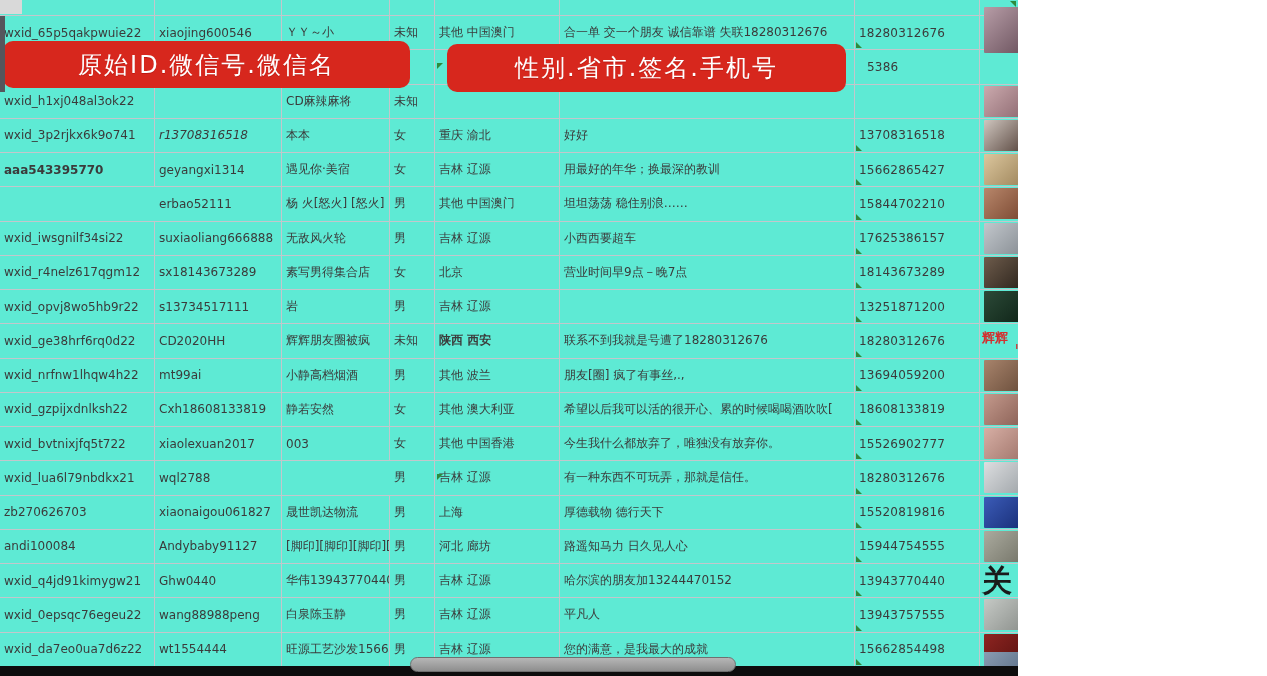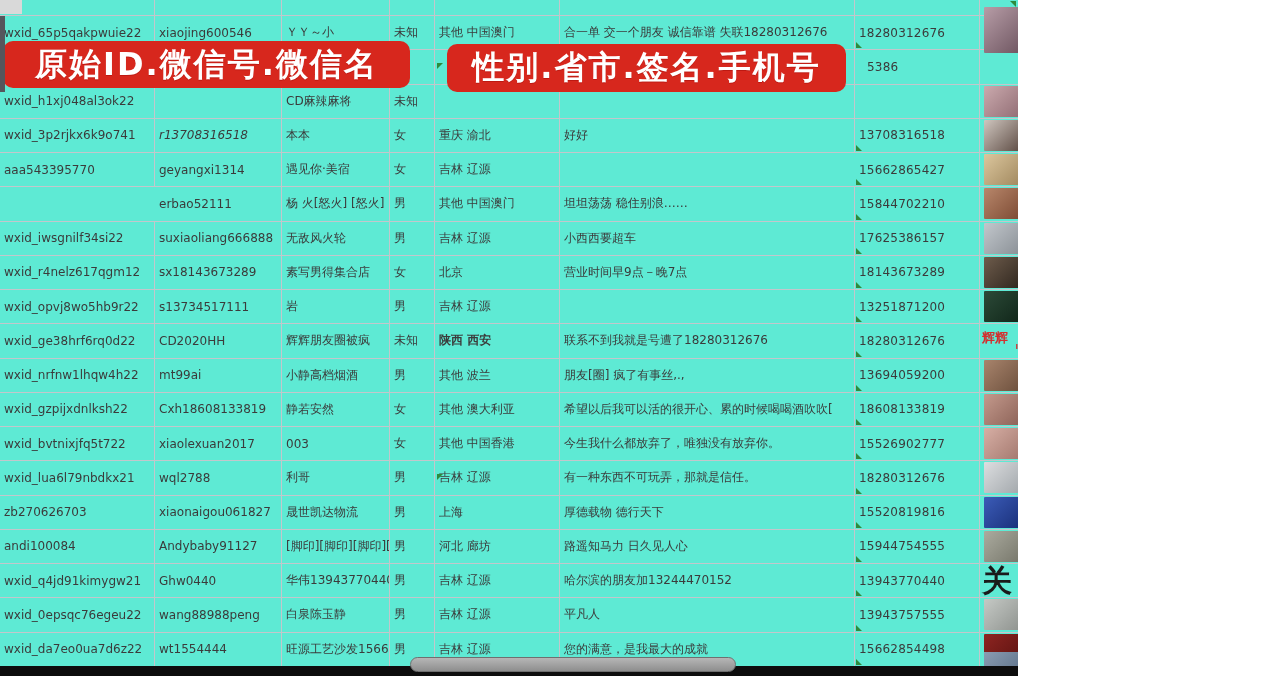--- a/index.html
+++ b/index.html
@@ -25,21 +25,21 @@
   .avatar-text .sub{font-size:7px;align-self:flex-end;margin-right:4px;}
   
   .tri{position:absolute;left:1px;bottom:1px;width:0;height:0;
     border-bottom:6px solid #2e8b3d;border-right:6px solid transparent;}
   .tri-top{position:absolute;left:2px;top:13px;width:0;height:0;
     border-top:6px solid #2e8b3d;border-right:6px solid transparent;}
   .tri-tr{position:absolute;right:2px;top:1px;width:0;height:0;
     border-top:6px solid #2e8b3d;border-left:6px solid transparent;z-index:5;}
   
   .banner{position:absolute;z-index:10;background:#d7271d;color:#fff;border-radius:10px;
-    display:flex;align-items:center;justify-content:center;font-weight:bold;font-size:32px;
+    display:flex;align-items:center;justify-content:center;font-weight:normal;font-size:24px;
     letter-spacing:2px;text-shadow:0 1px 0 rgba(140,0,0,.35);}
   .b1{left:3px;top:41px;width:407px;height:47px;}
   .b2{left:447px;top:44px;width:399px;height:48px;}
   .b3{left:903px;top:43px;width:312px;height:48px;}
   
   .left-strip{position:absolute;left:0;top:16px;width:5px;height:76px;background:#55565c;z-index:11;}
   .corner-frag{position:absolute;left:0;top:0;width:22px;height:14px;background:#d9d9d9;}
   .next-avatar{position:absolute;left:984px;top:652px;width:37px;height:14px;z-index:15;}
   
   .hscroll-track{position:absolute;left:0;top:666px;width:1267px;height:10px;background:#0d0d0d;z-index:20;}
@@ -109,25 +109,26 @@
         <div class="cell c-gender" style="left: 390px; width: 45px;">女</div>
         <div class="cell c-region" style="left: 435px; width: 125px;">重庆 渝北</div>
         <div class="cell c-signature" style="left: 560px; width: 295px;">好好</div>
         <div class="cell c-phone" style="left: 855px; width: 125px;">13708316518<span class="tri"></span></div>
         <div class="cell c-avatar" style="left: 980px; width: 123px;">
           <div class="avatar" style="background: linear-gradient(135deg, rgb(207, 198, 191), rgb(94, 76, 68));"></div>
         </div>
         <div class="cell c-url" style="left: 1103px; width: 164px;">http://wx.qlogo.cn/mmhead</div>
       </div>
       <div class="row">
-        <div class="cell c-id" style="left: 0px; width: 155px;">aaa543395770</div>
+        <div class="cell c-id" style="left: 0px; width: 155px; font-weight: bold;">aaa543395770</div>
         <div class="cell c-account" style="left: 155px; width: 127px;">geyangxi1314</div>
         <div class="cell c-name" style="left: 282px; width: 108px;">遇见你·美宿</div>
         <div class="cell c-gender" style="left: 390px; width: 45px;">女</div>
         <div class="cell c-region" style="left: 435px; width: 125px;">吉林 辽源</div>
+        <div class="cell c-signature" style="left: 560px; width: 295px;">用最好的年华；换最深的教训</div>
         <div class="cell c-phone" style="left: 855px; width: 125px;">15662865427<span class="tri"></span></div>
         <div class="cell c-avatar" style="left: 980px; width: 123px;">
           <div class="avatar" style="background: linear-gradient(135deg, rgb(220, 199, 158), rgb(161, 136, 94));"></div>
         </div>
         <div class="cell c-url" style="left: 1103px; width: 164px;">http://wx.qlogo.cn/mmhead</div>
       </div>
       <div class="row">
         <div class="cell c-account" style="left: 155px; width: 127px;">erbao52111</div>
         <div class="cell c-name" style="left: 282px; width: 108px;">杨 火[怒火] [怒火]</div>
         <div class="cell c-gender" style="left: 390px; width: 45px;">男</div>
@@ -226,21 +227,20 @@
         <div class="cell c-signature" style="left: 560px; width: 295px;">今生我什么都放弃了，唯独没有放弃你。</div>
         <div class="cell c-phone" style="left: 855px; width: 125px;">15526902777<span class="tri"></span></div>
         <div class="cell c-avatar" style="left: 980px; width: 123px;">
           <div class="avatar" style="background: linear-gradient(135deg, rgb(215, 175, 165), rgb(163, 120, 110));"></div>
         </div>
         <div class="cell c-url" style="left: 1103px; width: 164px;">http://wx.qlogo.cn/mmhead</div>
       </div>
       <div class="row">
         <div class="cell c-id" style="left: 0px; width: 155px;">wxid_lua6l79nbdkx21</div>
         <div class="cell c-account" style="left: 155px; width: 127px;">wql2788</div>
-        <div class="cell c-name" style="left: 282px; width: 108px;">利哥</div>
         <div class="cell c-gender" style="left: 390px; width: 45px;">男</div>
         <div class="cell c-region" style="left: 435px; width: 125px;">吉林 辽源<span class="tri-top"></span></div>
         <div class="cell c-signature" style="left: 560px; width: 295px;">有一种东西不可玩弄，那就是信任。</div>
         <div class="cell c-phone" style="left: 855px; width: 125px;">18280312676<span class="tri"></span></div>
         <div class="cell c-avatar" style="left: 980px; width: 123px;">
           <div class="avatar" style="background: linear-gradient(135deg, rgb(220, 222, 224), rgb(162, 167, 171));"></div>
         </div>
         <div class="cell c-url" style="left: 1103px; width: 164px;">http://wx.qlogo.cn/mmhead</div>
       </div>
       <div class="row">

